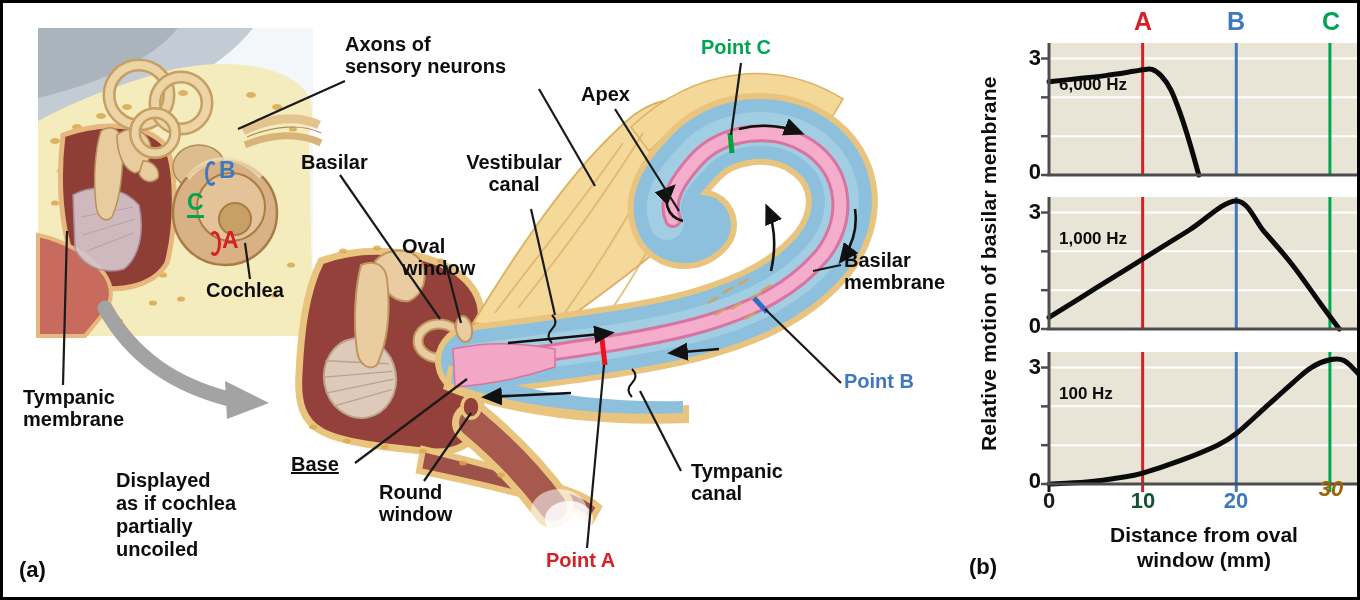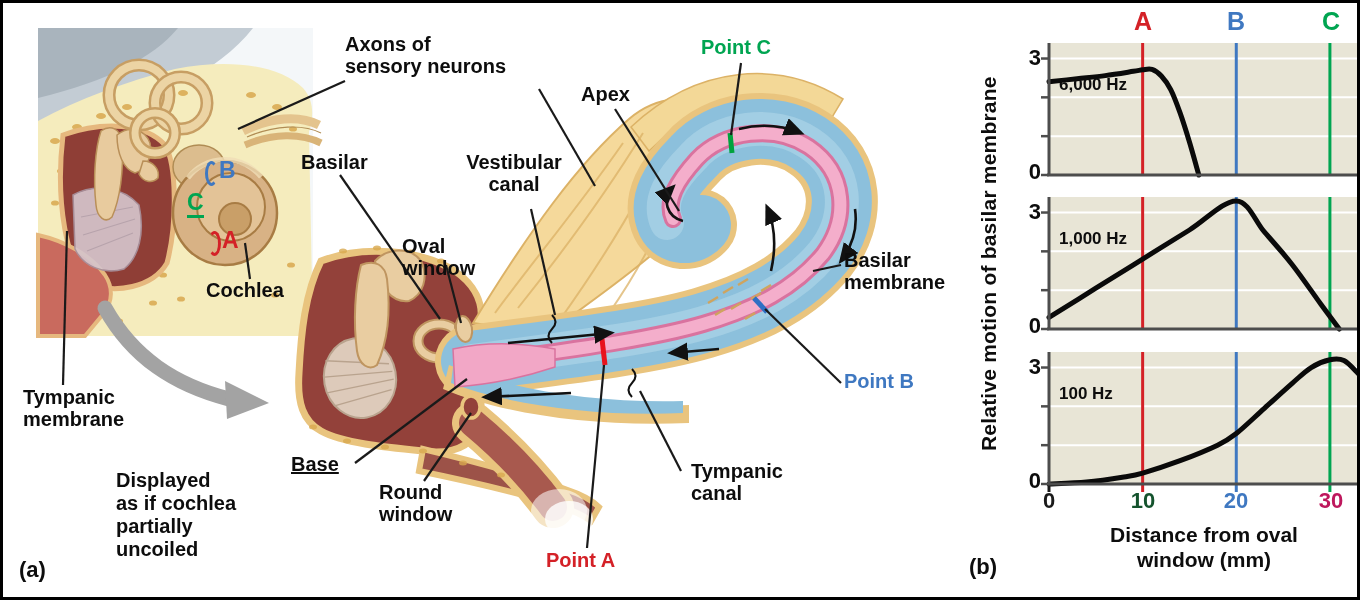--- a/index.html
+++ b/index.html
@@ -338,19 +338,19 @@
   <div class="ytick" style="left:1010px;top:42px;">3</div>
   <div class="ytick" style="left:1010px;top:156px;">0</div>
   <div class="ytick" style="left:1010px;top:196px;">3</div>
   <div class="ytick" style="left:1010px;top:310px;">0</div>
   <div class="ytick" style="left:1010px;top:351px;">3</div>
   <div class="ytick" style="left:1010px;top:465px;">0</div>
 
   <span class="xtick" style="left: 1029px; top: 485px; color: rgb(26, 26, 26);">0</span>
   <span class="xtick" style="left: 1123px; top: 485px; color: #14532d;">10</span>
   <span class="xtick" style="left: 1216px; top: 485px; color: rgb(63, 120, 193);">20</span>
-  <span class="xtick" style="left: 1311px; top: 485px; color: #be185d;">30</span>
+  <span class="xtick" style="left: 1311px; top: 473px; color: #a16207; font-style: italic;">30</span>
 
   <div class="xlabel">Distance from oval
 window (mm)</div>
   <div class="tag" style="left:966px;top:551px;">(b)</div>
 
 </div>
 
 </body></html>

